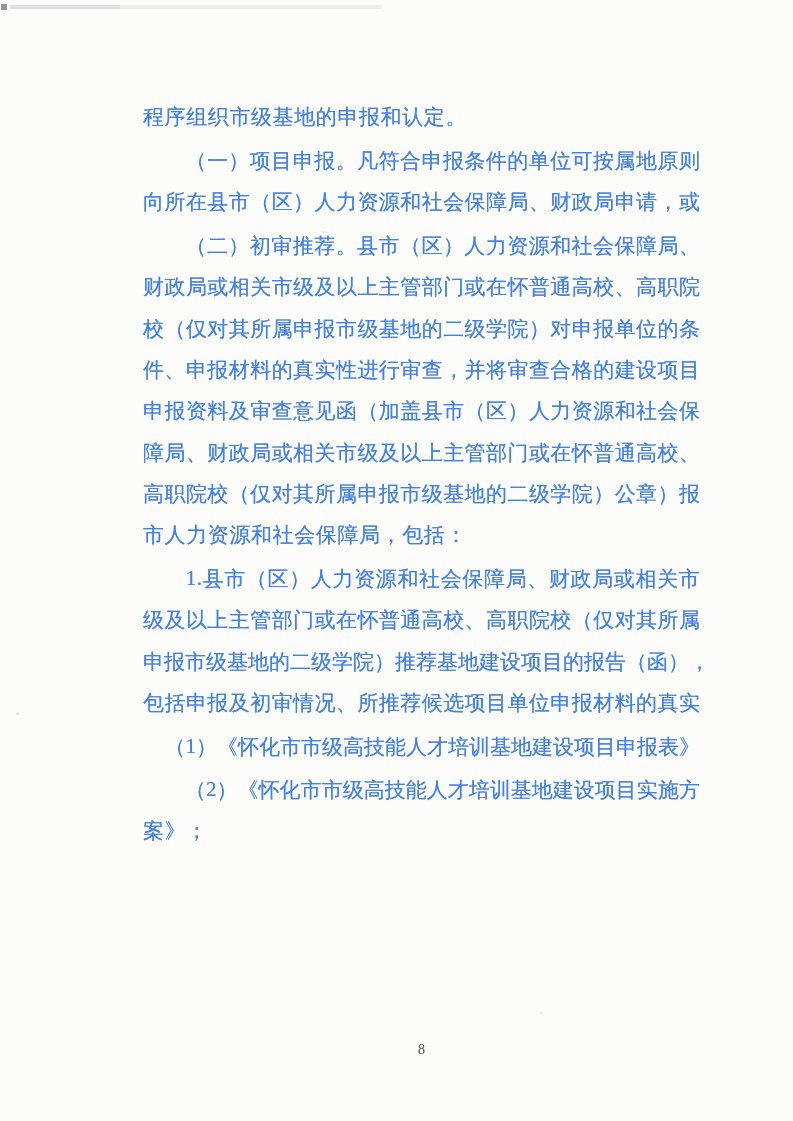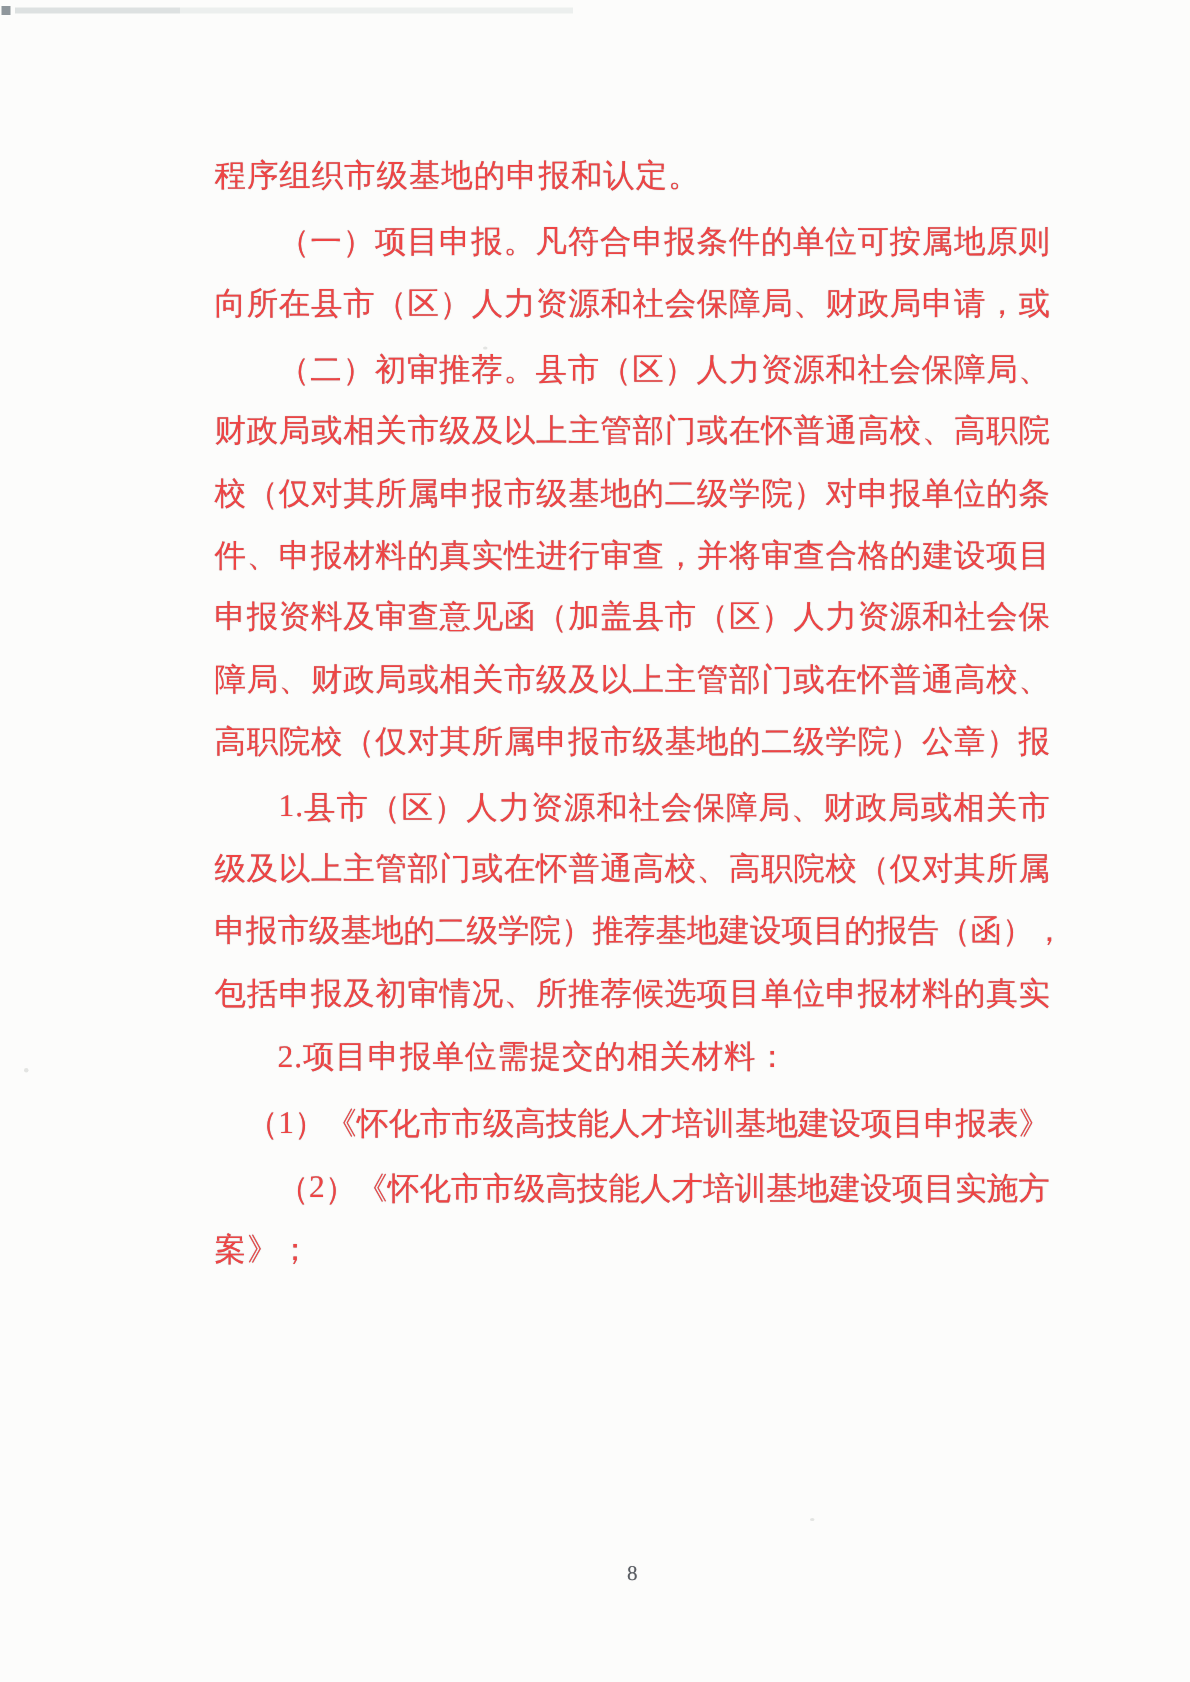--- a/index.html
+++ b/index.html
@@ -33,21 +33,21 @@
   .speck { position: absolute; border-radius: 50%; background: #e3e4e2; }
   .speck.s1 { left: 322px; top: 231px; width: 3px; height: 2px; }
   .speck.s2 { left: 16px;  top: 712px; width: 3px; height: 3px; }
   .speck.s3 { left: 540px; top: 1012px; width: 3px; height: 2px; }
 
   
   .text-column {
     position: absolute;
     left: 143px; top: 97px;
     width: 557px;
-    color: #ef4444;
+    color: #3b82f6;
     font-size: 21px;
     text-shadow: 0 0 0.6px rgba(62, 65, 72, 0.55);
   }
   .paragraph { margin-bottom: 2px; }
   .line { height: 41.4px; }
   .line.full {
     display: flex;
     justify-content: space-between;
     align-items: center;
   }
@@ -342,20 +342,21 @@
           <span>二</span>
           <span>级</span>
           <span>学</span>
           <span>院</span>
           <span>）</span>
           <span>公</span>
           <span>章</span>
           <span>）</span>
           <span>报</span>
         </div>
+        <div class="line short">市人力资源和社会保障局，包括：</div>
       </div>
       <div class="paragraph">
         <div class="line full">
           <span class="indent"></span>
           <span>1</span>
           <span>.</span>
           <span>县</span>
           <span>市</span>
           <span>（</span>
           <span>区</span>
@@ -459,23 +460,20 @@
           <span>申</span>
           <span>报</span>
           <span>材</span>
           <span>料</span>
           <span>的</span>
           <span>真</span>
           <span>实</span>
         </div>
       </div>
       <div class="paragraph">
-        <div class="line short ind">2.项目申报单位需提交的相关材料：</div>
-      </div>
-      <div class="paragraph">
         <div class="line full">
           <span class="indent"></span>
           <span>（</span>
           <span>1</span>
           <span>）</span>
           <span>《</span>
           <span>怀</span>
           <span>化</span>
           <span>市</span>
           <span>市</span>

